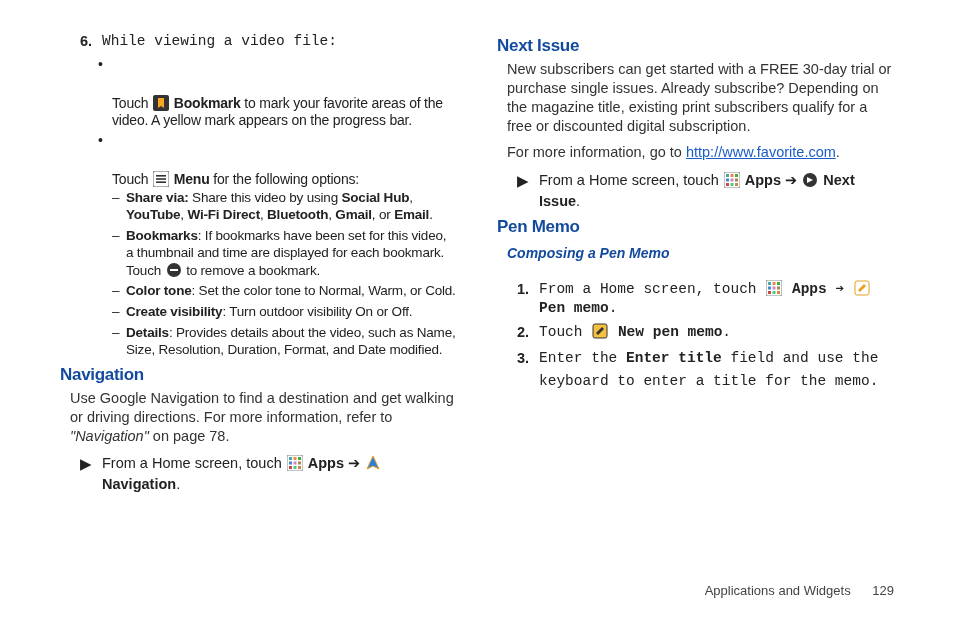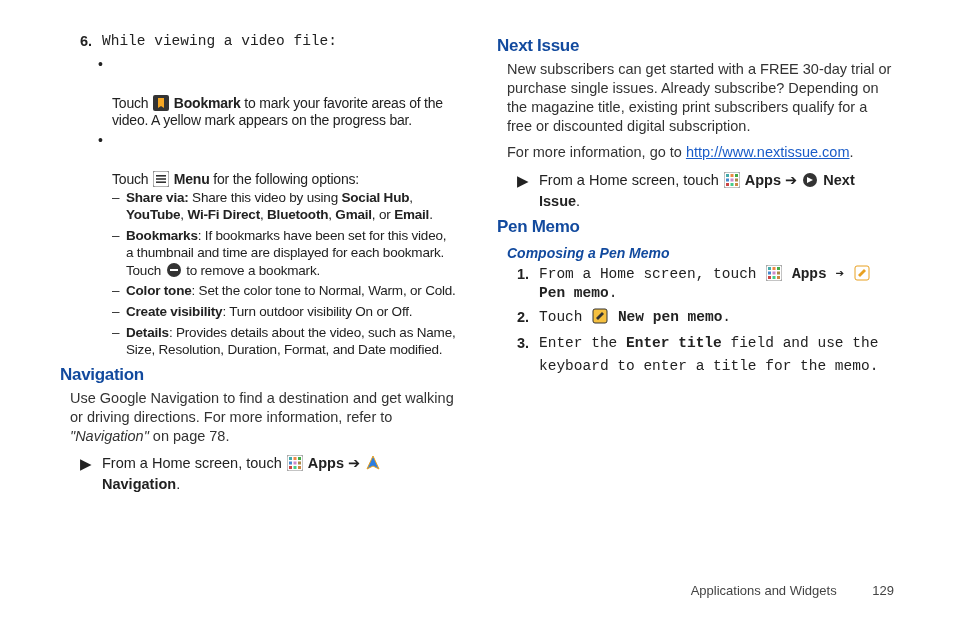--- a/index.html
+++ b/index.html
@@ -23,35 +23,35 @@
     min-width: 0;
   }
   .footer {
     position: absolute;
     bottom: 38px;
     right: 60px;
     font-size: 13px;
     color: #444;
   }
   .footer .pg {
-    margin-left: 32px;
+    margin-left: 18px;
   }
   h2.sec {
     color: #124a9e;
     font-weight: bold;
     font-size: 17px;
     margin: 6px 0 4px 0;
     letter-spacing: -0.3px;
   }
   h3.sub {
     color: #124a9e;
     font-style: italic;
     font-weight: bold;
     font-size: 14px;
-    margin: 8px 0 4px 10px;
+    margin: 8px 0 19px 10px;
   }
   p.body {
     font-size: 14.5px;
     line-height: 1.3;
     margin: 4px 0 8px 10px;
     color: #333;
   }
   .num-item {
     display: flex;
     font-size: 14.5px;
@@ -232,21 +232,21 @@
     </div>
 
   </div>
 
   <div class="col">
 
     <h2 class="sec">Next Issue</h2>
 
     <p class="body">New subscribers can get started with a FREE 30-day trial or purchase single issues. Already subscribe? Depending on the magazine title, existing print subscribers qualify for a free or discounted digital subscription.</p>
     <p class="body">
-      <span>For more information, go to </span><a class="link">http://www.nextissue.com</a><span>.</span>
+      <span>For more information, go to </span><a class="link">http://www.favorite.com</a><span>.</span>
     </p>
 
     <div class="arrow-row">
       <span class="arr">▶</span>
       <span class="t">
         <span>From a Home screen, touch </span><span class="icon"><svg viewBox="0 0 16 16">
               <rect width="16" height="16" rx="2" fill="#fff" stroke="#888"></rect>
               <rect x="2" y="2" width="3" height="3" fill="#4aa"></rect>
               <rect x="6.5" y="2" width="3" height="3" fill="#e84"></rect>
               <rect x="11" y="2" width="3" height="3" fill="#4a4"></rect>

